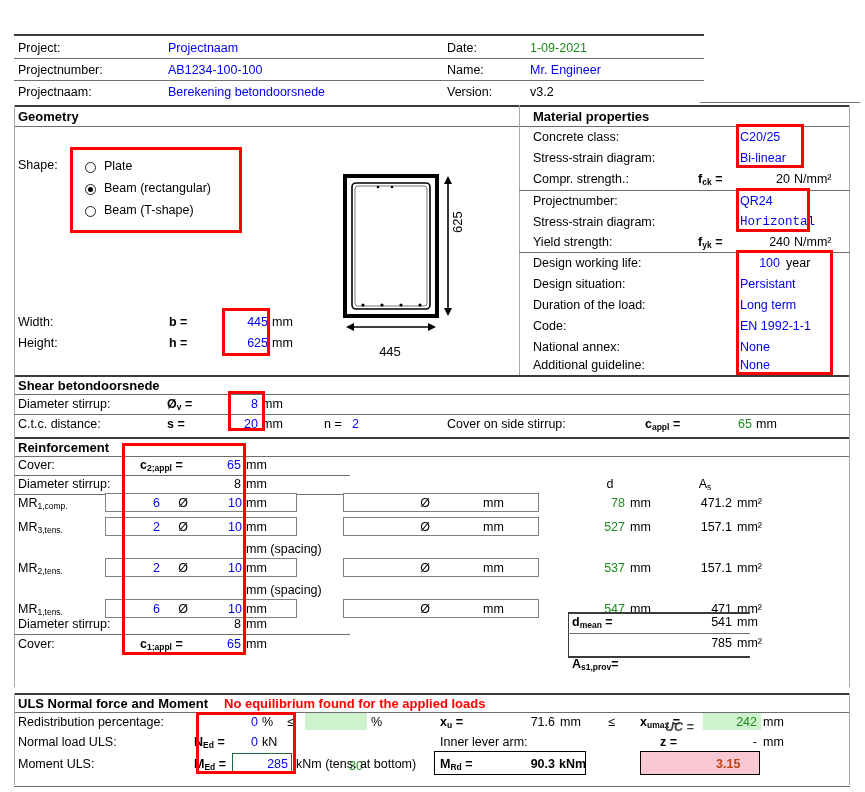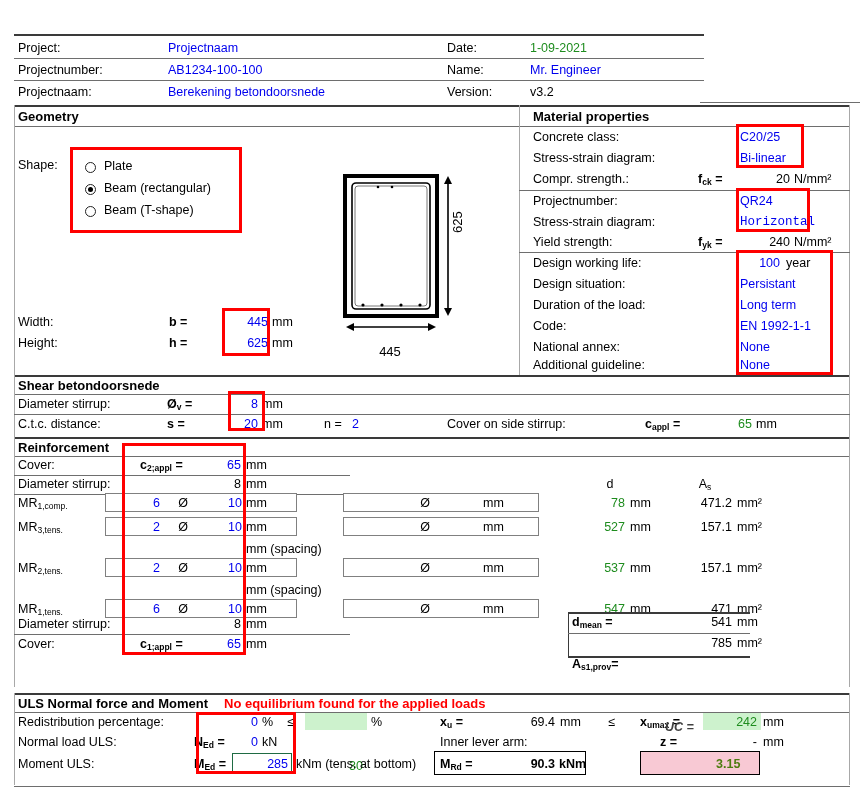--- a/index.html
+++ b/index.html
@@ -321,21 +321,21 @@
 
   <div class="abs lbl" style="left:18px;top:715px;">Redistribution percentage:</div>
   <div class="abs blue rgt" style="left:205px;top:715px;width:53px;">0</div>
   <div class="abs" style="left:262px;top:715px;">%</div>
   <div class="abs ctr" style="left:281px;top:715px;width:20px;">≤</div>
   <div class="greenfill" style="left:305px;top:713px;width:62px;height:17px;"></div>
   <div class="abs green rgt" style="left:305px;top:715px;width:58px;margin-top:44px;">30</div>
   <div class="abs" style="left:371px;top:715px;">%</div>
 
   <div class="abs lbl bold" style="left:440px;top:715px;"><span>x</span><span class="sub">u</span> <span>=</span></div>
-  <div class="abs rgt" style="left:487px;top:715px;width:68px;">69.4</div>
+  <div class="abs rgt" style="left:487px;top:715px;width:68px;">71.6</div>
   <div class="abs" style="left:560px;top:715px;">mm</div>
   <div class="abs ctr" style="left:602px;top:715px;width:20px;">≤</div>
   <div class="abs lbl bold" style="left:640px;top:715px;"><span>x</span><span class="sub">umax</span> <span>=</span></div>
   <div class="greenfill" style="left:703px;top:713px;width:58px;height:17px;"></div>
   <div class="abs green rgt" style="left:703px;top:715px;width:54px;">242</div>
   <div class="abs" style="left:763px;top:715px;">mm</div>
 
   <div class="abs lbl" style="left:18px;top:735px;">Normal load ULS:</div>
   <div class="abs lbl bold" style="left:194px;top:735px;"><span>N</span><span class="sub">Ed</span> <span>=</span></div>
   <div class="abs blue rgt" style="left:232px;top:735px;width:26px;">0</div>
@@ -351,18 +351,18 @@
   <div class="abs blue rgt" style="left:236px;top:757px;width:52px;">285</div>
   <div class="abs" style="left:296px;top:757px;">kNm (tens. at bottom)</div>
 
   <div class="blackbox" style="left:434px;top:751px;width:152px;height:24px;"></div>
   <div class="abs lbl bold" style="left:440px;top:757px;"><span>M</span><span class="sub">Rd</span> <span>=</span></div>
   <div class="abs bold rgt" style="left:487px;top:757px;width:68px;">90.3</div>
   <div class="abs bold" style="left:559px;top:757px;">kNm</div>
 
   <div class="pinkbox" style="left:640px;top:751px;width:120px;height:24px;"></div>
   <div class="abs bold" style="left:665px;top:720px;color:#404040;font-style:italic;">UC =</div>
-  <div class="abs bold" style="left:716px;top:757px;color:#4d7c0f;">3.15</div>
+  <div class="abs bold" style="left:716px;top:757px;color:#c2410c;">3.15</div>
 
   <div class="redbox" style="left:196px;top:712px;width:100px;height:62px;"></div>
 
   <div class="rule" style="left:14px;top:786px;width:836px;"></div>
 </div>
 
 </body></html>

